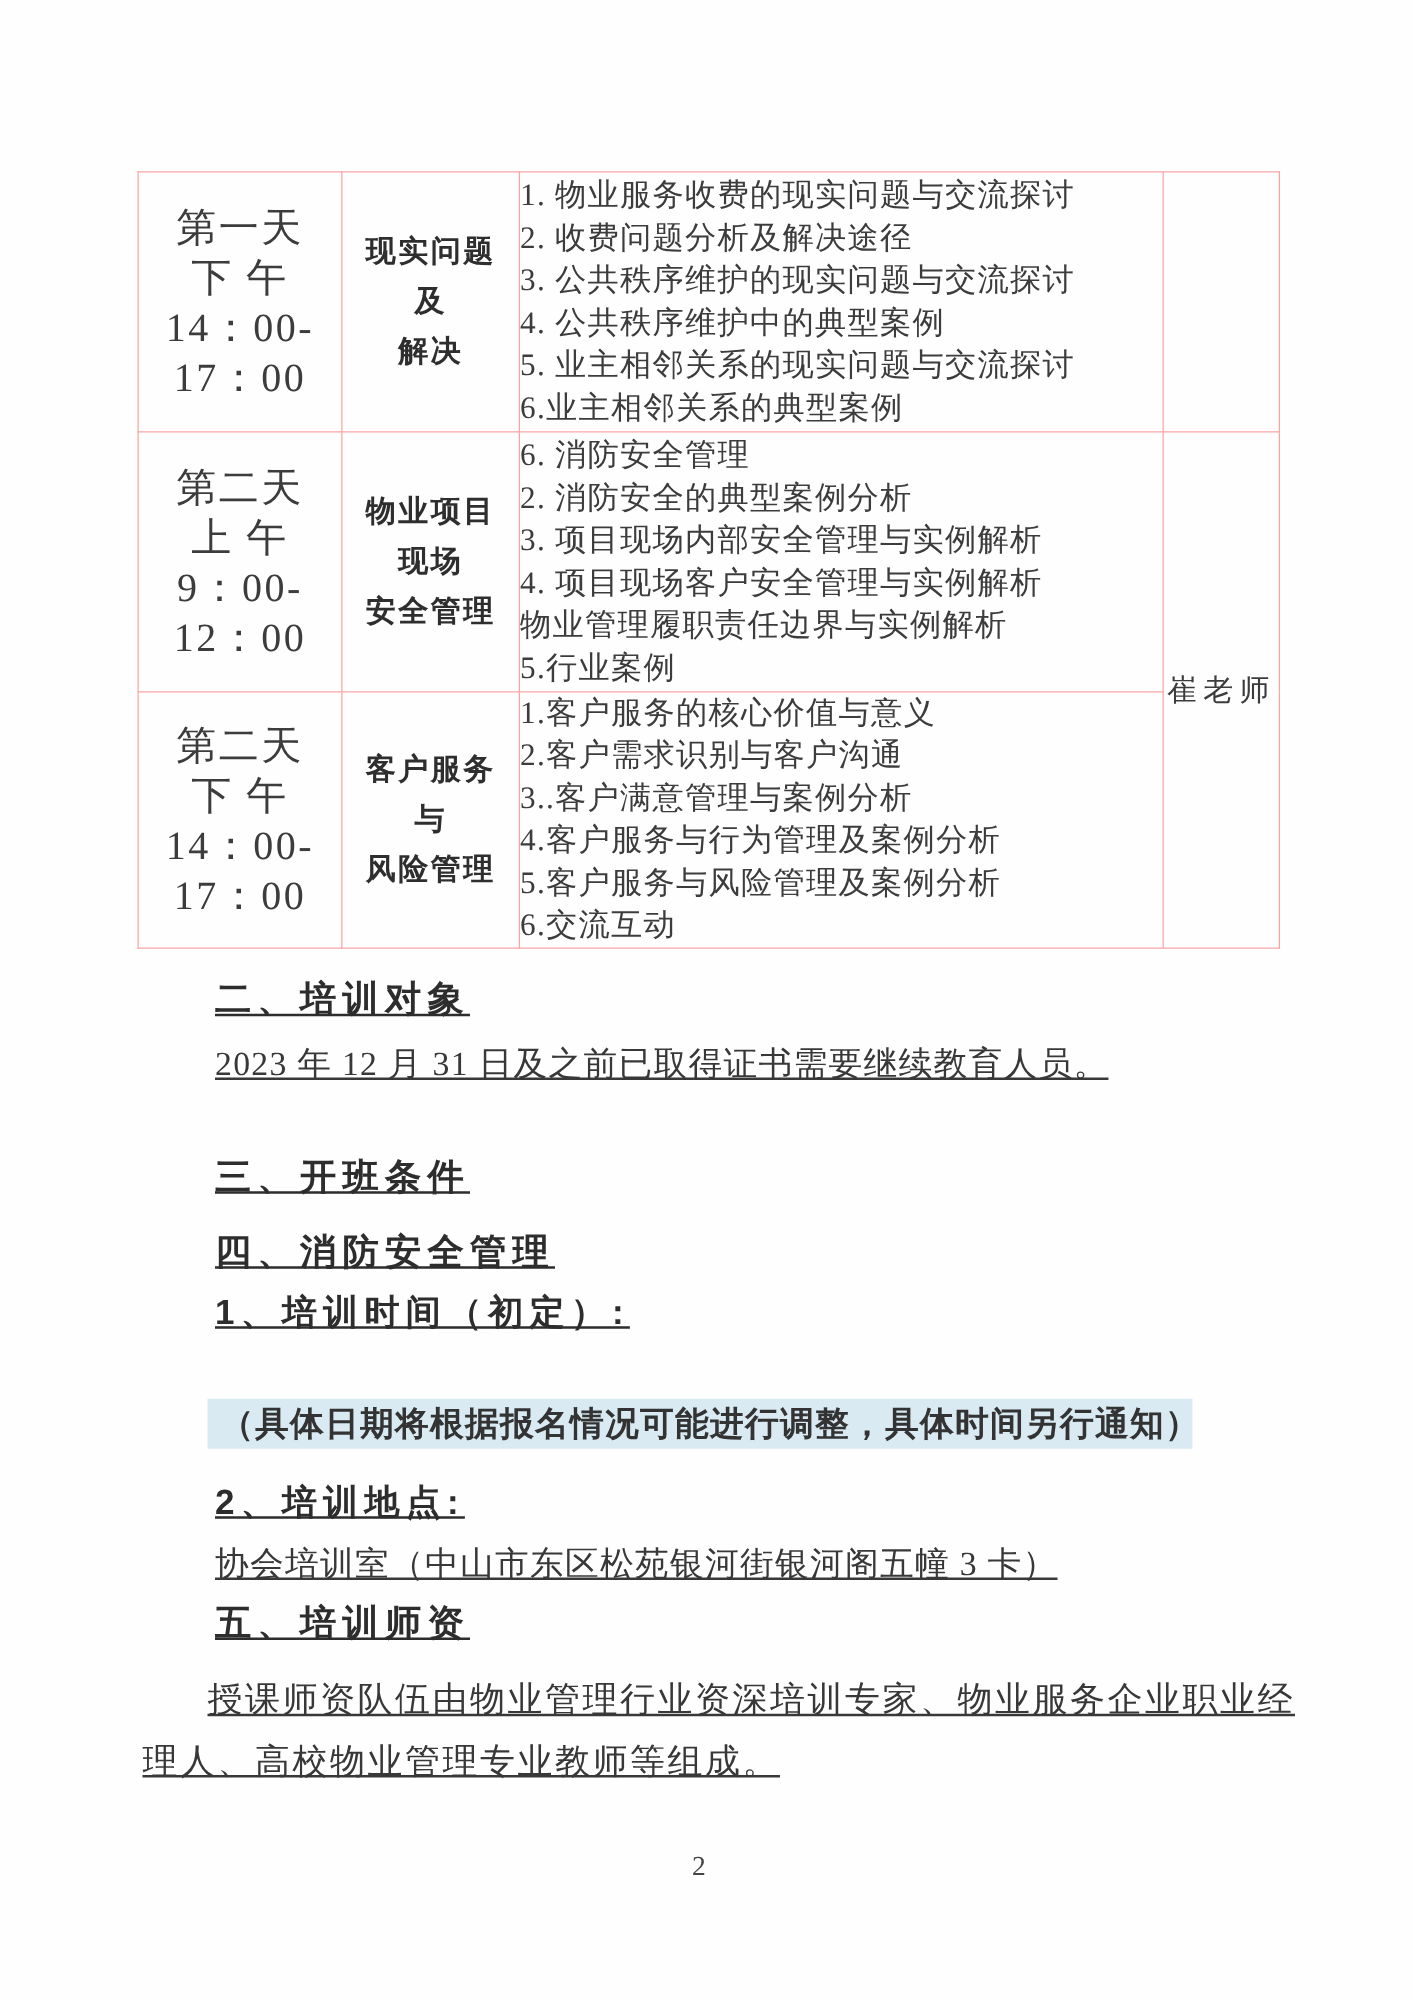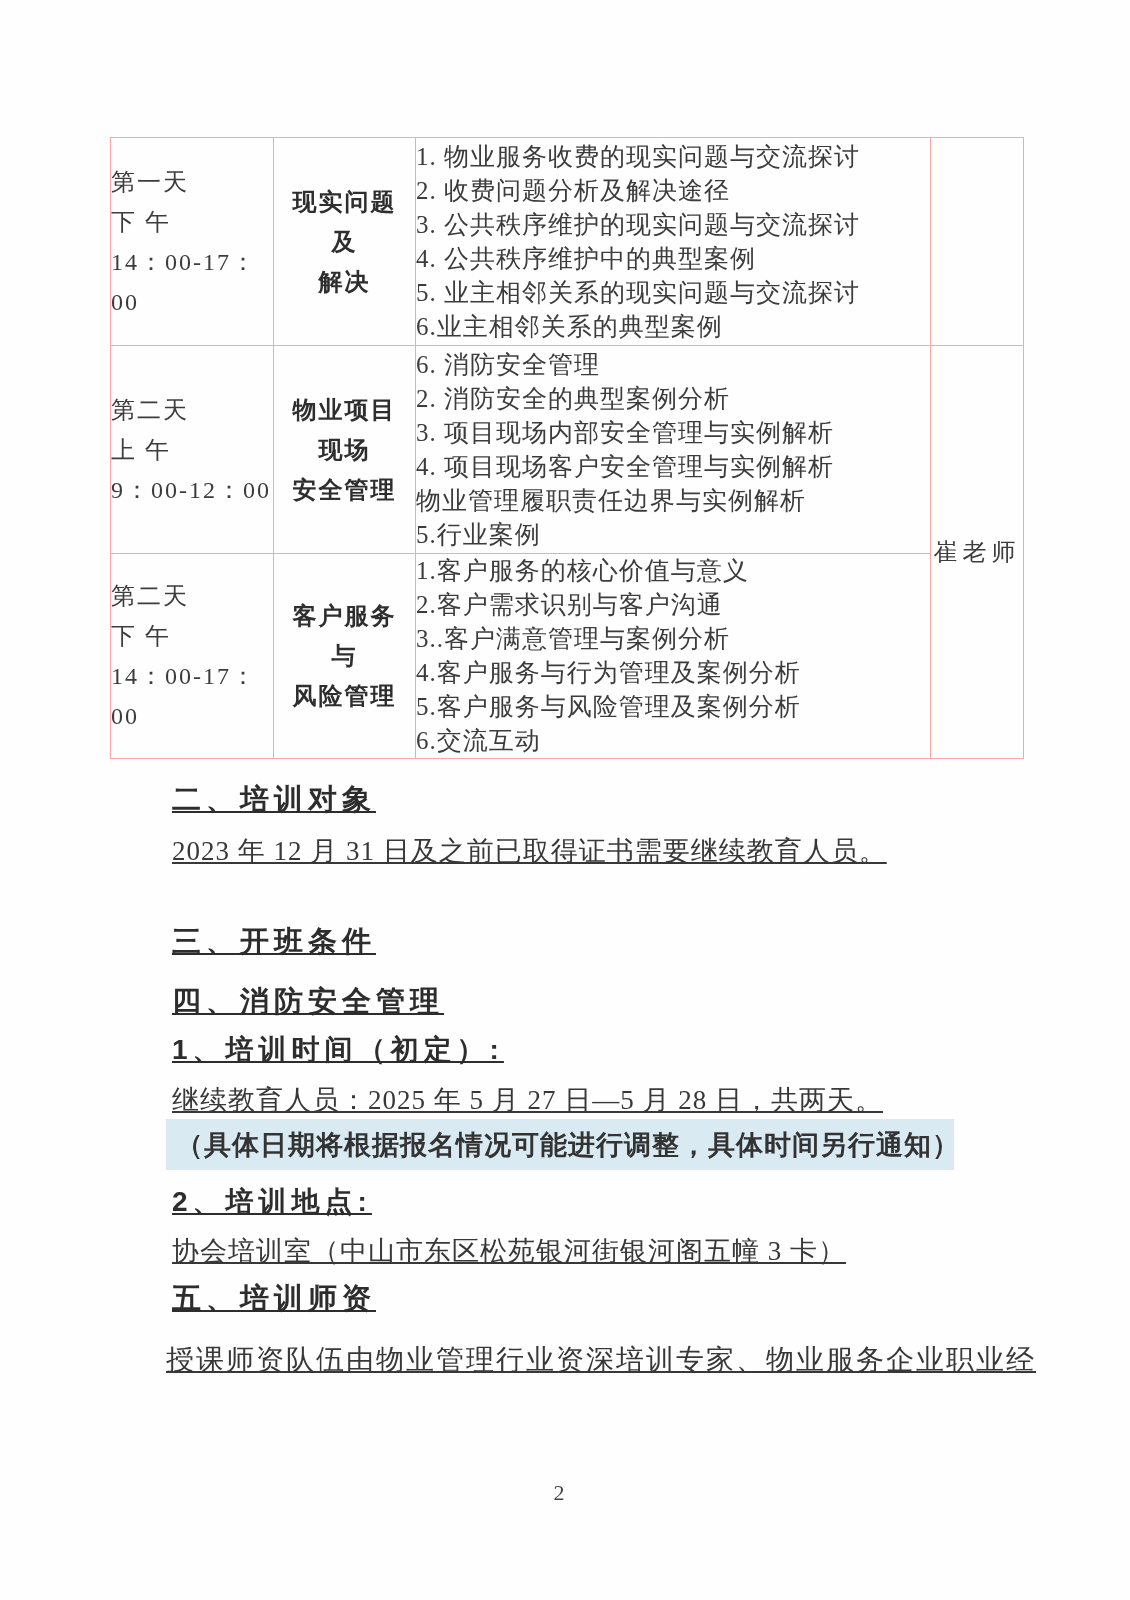--- a/index.html
+++ b/index.html
@@ -18,22 +18,22 @@
     position:absolute;left:110px;top:137px;
     width:913px;height:618px;
     border-collapse:collapse;table-layout:fixed;
   }
   table.schedule td{
     border:1px solid #fca5a5;
     vertical-align:middle;
     padding:0;
   }
   td.cell-time{
-    text-align:left;
-    font-size:24px;line-height:40px;color:#3c3c3c;
+    text-align:center;
+    font-size:32px;line-height:40px;color:#3c3c3c;
     letter-spacing:2px;
   }
   td.cell-topic{
     text-align:center;
     font-family:"Liberation Sans","DejaVu Sans",sans-serif;
     font-weight:bold;font-size:24px;line-height:40px;color:#2e2e2e;
     letter-spacing:2px;
   }
   td.cell-content{
     font-size:25px;color:#3c3c3c;
@@ -48,21 +48,21 @@
   
   .line{position:absolute;white-space:nowrap;text-decoration:underline;}
   .heading{
     font-family:"Liberation Sans","DejaVu Sans",sans-serif;
     font-weight:bold;font-size:29px;color:#2d2d2d;letter-spacing:5px;
   }
   .body-text{
     font-size:27px;color:#383838;letter-spacing:1px;
   }
   .note-band{
-    position:absolute;left:166px;top:1119px;width:788px;height:51px;
+    position:absolute;left:166px;top:1119px;width:788px;height:40px;
     background:#d9eaf2;
     display:flex;align-items:center;
   }
   .note-band .note-text{
     font-size:27px;font-weight:600;color:#333333;
     letter-spacing:1px;padding-left:10px;white-space:nowrap;
   }
   .para{font-size:28px;color:#383838;letter-spacing:2px;}
   .page-number{
     position:absolute;left:0;top:1480px;width:1118px;
@@ -149,27 +149,27 @@
   </tbody>
     </table>
 
   <div class="line heading" style="left:172px;top:780px">二、培训对象</div>
   <div class="line body-text" style="left:172px;top:833px">2023 年 12 月 31 日及之前已取得证书需要继续教育人员。</div>
 
   <div class="line heading" style="left:172px;top:922px">三、开班条件</div>
 
   <div class="line heading" style="left:172px;top:982px">四、消防安全管理</div>
   <div class="line heading" style="left:172px;top:1031px;font-size:28px">1、培训时间（初定）:</div>
-  <div class="line body-text" style="left:172px;top:1082px">继续教育人员：2025 年 5 月 27 日—5 月 28 日，共两天。</div>
 
   <div class="note-band">
     <span class="note-text">（具体日期将根据报名情况可能进行调整，具体时间另行通知）</span>
   </div>
 
   <div class="line heading" style="left:172px;top:1183px;font-size:28px">2、培训地点:</div>
   <div class="line body-text" style="left:172px;top:1233px">协会培训室（中山市东区松苑银河街银河阁五幢 3 卡）</div>
 
   <div class="line heading" style="left:172px;top:1279px">五、培训师资</div>
   <div class="line para" style="left:166px;top:1341px">授课师资队伍由物业管理行业资深培训专家、物业服务企业职业经</div>
+  <div class="line para" style="left:114px;top:1390px">理人、高校物业管理专业教师等组成。</div>
 
   <div class="page-number">2</div>
 
 </div>
 
 </body></html>

